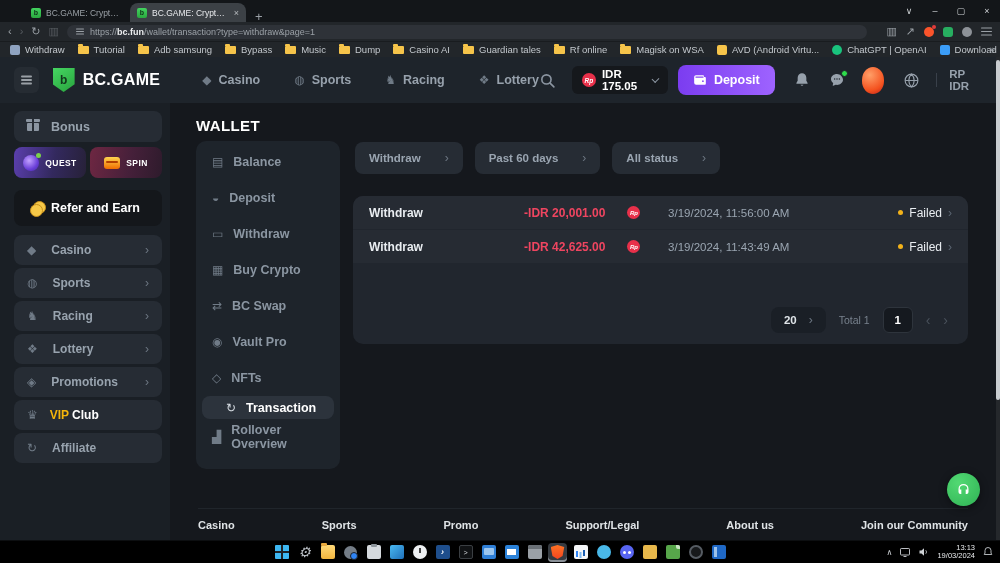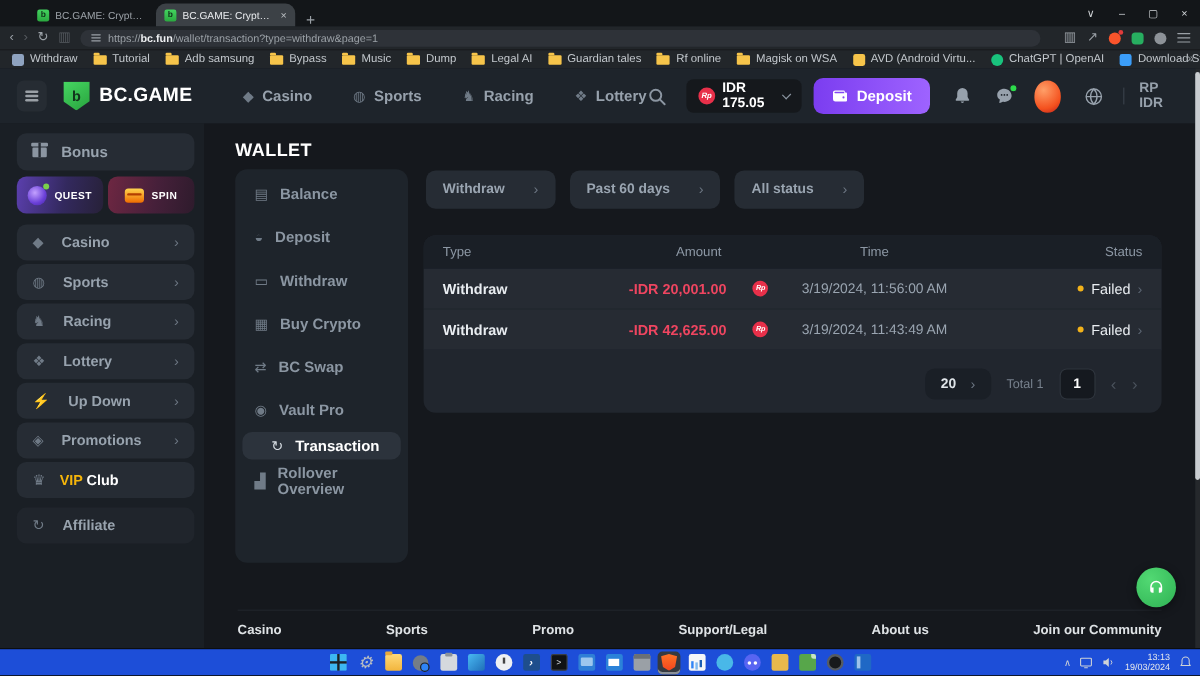--- a/index.html
+++ b/index.html
@@ -136,21 +136,21 @@
 .ptotal{font-size:10.5px;color:#77818d}
 .pbox{width:30px;height:26px;background:#15191f;border:1px solid #2e343c;border-radius:6px;color:#fff;display:flex;align-items:center;justify-content:center;font-size:11.5px;font-weight:700}
 .pnav{color:#4a525c;font-size:14px;line-height:14px}
 .footer{position:absolute;left:28px;right:28px;bottom:0;height:32px;border-top:1px solid #20252b;display:flex;justify-content:space-between;align-items:center}
 .f-link{font-size:11px;font-weight:700;color:#dfe3e6}
 .fab{position:absolute;right:16px;bottom:34px;width:33px;height:33px;border-radius:50%;background:radial-gradient(circle at 35% 30%,#52d973,#2fb254);display:flex;align-items:center;justify-content:center;box-shadow:0 2px 8px rgba(0,0,0,.45)}
 .vscroll{position:absolute;right:0;top:57px;width:4px;bottom:23px;background:#25282c}
 .vthumb{position:absolute;top:3px;width:4px;height:340px;background:#c9cdd1;border-radius:2px}
 
 
-.taskbar{position:absolute;left:0;right:0;bottom:0;height:23px;background:#1d4ed8;border-top:1px solid #0c0e10}
+.taskbar{position:absolute;left:0;right:0;bottom:0;height:23px;background:#000000;border-top:1px solid #0c0e10}
 .tb-center{position:absolute;left:50%;top:0;bottom:0;transform:translateX(-50%);display:flex;gap:4px;align-items:center}
 .tb-item{width:19px;height:19px;display:flex;align-items:center;justify-content:center;border-radius:4px}
 .tb-item.active{background:#353a40;box-shadow:inset 0 -2px 0 #8a9097}
 .tb-ico{width:14px;height:14px;position:relative;display:flex;align-items:center;justify-content:center}
 .tb-ico[data-name="windows-start-icon"]{background-color:#3db7f2;background-image:linear-gradient(#1d2125,#1d2125),linear-gradient(#1d2125,#1d2125);background-size:2px 100%,100% 2px;background-position:center;background-repeat:no-repeat;border-radius:1px}
 .tb-ico[data-name="settings-icon"]::before{content:"⚙";color:#b7bcc2;font-size:14px}
 .tb-ico[data-name="file-explorer-icon"]{background:linear-gradient(#ffd978,#f2b53d);border-radius:2px}
 .tb-ico[data-name="file-explorer-icon"]::before{content:"";position:absolute;top:-2px;left:0;width:6px;height:3px;background:#e9a93d;border-radius:1px}
 .tb-ico[data-name="search-app-icon"]{background:#747d87;border-radius:50%;width:13px;height:13px}
 .tb-ico[data-name="search-app-icon"]::after{content:"";position:absolute;right:-1px;bottom:-1px;width:6px;height:6px;border-radius:50%;background:#2f84f5;border:1px solid #1d2125}
@@ -258,21 +258,21 @@
         <span data-name="bookmark-label">Music</span>
       </span>
 
       <span class="bm" data-name="bookmark-item">
         <i class="bm-ico" data-name="folder-icon"></i>
         <span data-name="bookmark-label">Dump</span>
       </span>
 
       <span class="bm" data-name="bookmark-item">
         <i class="bm-ico" data-name="folder-icon"></i>
-        <span data-name="bookmark-label">Legal AI</span>
+        <span data-name="bookmark-label">Casino AI</span>
       </span>
 
       <span class="bm" data-name="bookmark-item">
         <i class="bm-ico" data-name="folder-icon"></i>
         <span data-name="bookmark-label">Guardian tales</span>
       </span>
 
       <span class="bm" data-name="bookmark-item">
         <i class="bm-ico" data-name="folder-icon"></i>
         <span data-name="bookmark-label">Rf online</span>
@@ -382,20 +382,24 @@
     <div class="qs-row" data-name="quest-spin-row">
       <button class="qs-btn quest-btn" data-name="quest-button">
         <span class="q-ico" data-name="quest-target-icon"></span>
         <span>QUEST</span>
       </button>
       <button class="qs-btn spin-btn" data-name="spin-button">
         <span class="s-ico" data-name="spin-chest-icon"></span>
         <span>SPIN</span>
       </button>
     </div>
+    <button class="refer-btn" data-name="refer-and-earn-button">
+      <span class="coins" data-name="gold-coins-icon"></span>
+      <span class="lbl">Refer and Earn</span>
+    </button>
     <div class="side-menu" data-name="sidebar-menu">
 
         <div class="side-row has-chev" data-name="sidebar-item">
           <i class="icn" data-glyph="◆"></i>
           <span class="lbl"><b class="vip-gold"></b><span>Casino</span></span>
           <span class="chev-r" data-name="chevron-right-icon"></span>
         </div>
 
         <div class="side-row has-chev" data-name="sidebar-item">
           <i class="icn" data-glyph="◍"></i>
@@ -409,25 +413,20 @@
           <span class="chev-r" data-name="chevron-right-icon"></span>
         </div>
 
         <div class="side-row has-chev" data-name="sidebar-item">
           <i class="icn" data-glyph="❖"></i>
           <span class="lbl"><b class="vip-gold"></b><span>Lottery</span></span>
           <span class="chev-r" data-name="chevron-right-icon"></span>
         </div>
 
 
-        <div class="side-row has-chev" data-name="sidebar-item">
-          <i class="icn" data-glyph="⚡"></i>
-          <span class="lbl"><b class="vip-gold"></b><span>Up Down</span></span>
-          <span class="chev-r" data-name="chevron-right-icon"></span>
-        </div>
 
         <div class="side-row has-chev" data-name="sidebar-item">
           <i class="icn" data-glyph="◈"></i>
           <span class="lbl"><b class="vip-gold"></b><span>Promotions</span></span>
           <span class="chev-r" data-name="chevron-right-icon"></span>
         </div>
 
         <div class="side-row vip-row" data-name="sidebar-item">
           <i class="icn" data-glyph="♛"></i>
           <span class="lbl"><b class="vip-gold">VIP</b><span>Club</span></span>
@@ -470,20 +469,24 @@
         <div class="wn-row" data-name="wallet-nav-item">
           <i class="icn" data-glyph="⇄"></i>
           <span class="lbl">BC Swap</span>
         </div>
 
         <div class="wn-row" data-name="wallet-nav-item">
           <i class="icn" data-glyph="◉"></i>
           <span class="lbl">Vault Pro</span>
         </div>
 
+        <div class="wn-row" data-name="wallet-nav-item">
+          <i class="icn" data-glyph="◇"></i>
+          <span class="lbl">NFTs</span>
+        </div>
 
         <div class="wn-row active" data-name="wallet-nav-item">
           <i class="icn" data-glyph="↻"></i>
           <span class="lbl">Transaction</span>
         </div>
 
         <div class="wn-row" data-name="wallet-nav-item">
           <i class="icn" data-glyph="▟"></i>
           <span class="lbl">Rollover Overview</span>
         </div>
@@ -502,26 +505,20 @@
           <span class="chev-r" data-name="chevron-right-icon"></span>
         </button>
 
         <button class="filter" data-name="filter-dropdown">
           <span class="lbl">All status</span>
           <span class="chev-r" data-name="chevron-right-icon"></span>
         </button>
       </div>
 
     <div class="tablebox" data-name="transactions-table">
-      <div class="thead" data-name="table-header">
-        <span class="h1">Type</span>
-        <span class="h2">Amount</span>
-        <span class="h3">Time</span>
-        <span class="h4">Status</span>
-      </div>
       <div class="trows" data-name="table-body">
 
           <div class="trow" data-name="table-row">
             <span class="c1" data-name="tx-type">Withdraw</span>
             <span class="c2" data-name="tx-amount">
               <span class="amt-txt">-IDR 20,001.00</span>
               <span class="coin" data-name="idr-coin-icon">Rp</span>
             </span>
             <span class="c3" data-name="tx-time">3/19/2024, 11:56:00 AM</span>
             <span class="c4" data-name="tx-status">

